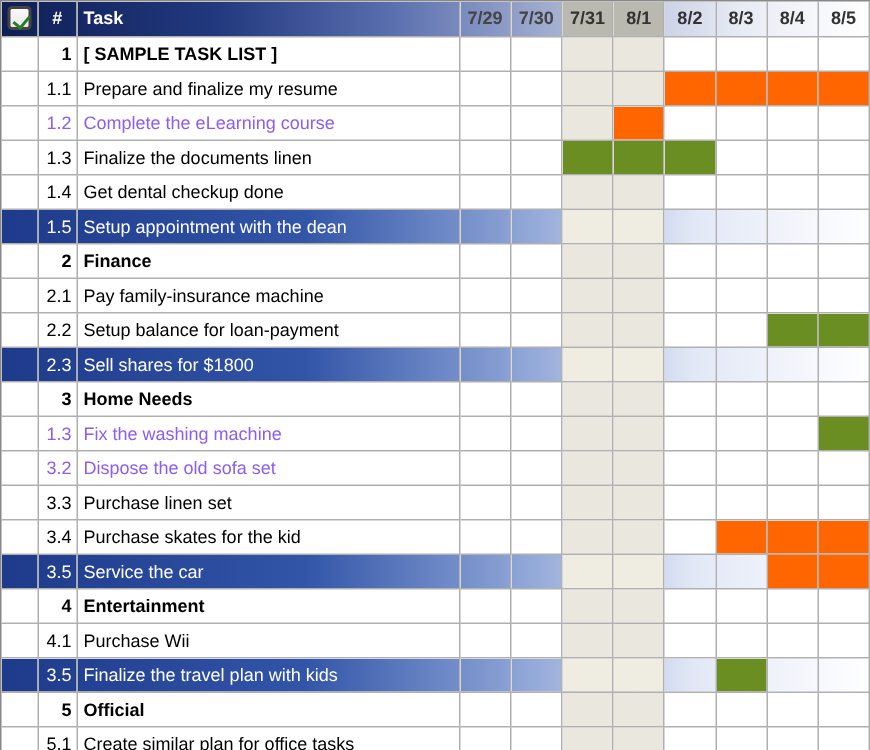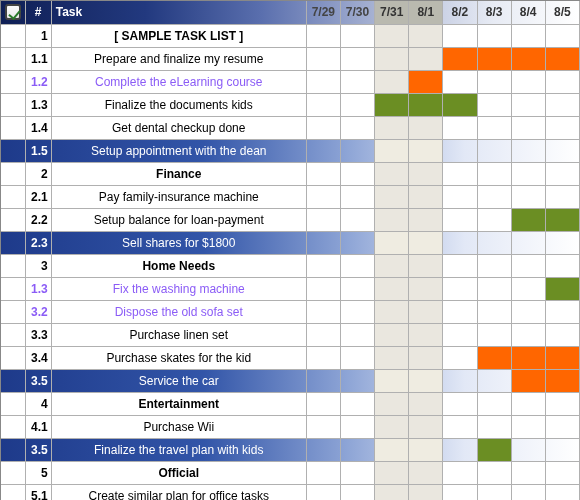--- a/index.html
+++ b/index.html
@@ -15,22 +15,22 @@
   
   .hdr { background: linear-gradient(to right, #0f1f55 0%, #22397f 25%, #5a6fae 45%, #a8b3d3 65%, #e7ebf4 85%, #fff 100%); }
   .hdr th { color: #fff; }
   .hdr th.col-day, .hdr th.day-7-31, .hdr th.day-8-1 { color: #333; margin-left: 20px; }
   .hdr th.day-7-29, .hdr th.day-7-30 { color:#444; }
   .day-7-31, .day-8-1 { background: rgba(180,170,140,0.28); }
   .hdr .day-7-31, .hdr .day-8-1 { background: #b9b9af; }
   .chkbox { display:inline-block; width:16px; height:16px; border:2px solid #444; border-radius:3px; background: linear-gradient(#fafafa,#e8e8e8); position:relative; vertical-align:middle; }
   .chkbox::after { content:""; position:absolute; left:2px; top:4px; width:9px; height:5px; border-left:2px solid #2a7a2a; border-bottom:2px solid #2a7a2a; transform:rotate(-50deg); }
   td.num { text-align: right; font-weight: bold; padding-right: 3px; }
-  td.num.sub { font-weight: bold; }
-  td.task { text-align: center; font-weight: bold; }
+  td.num.sub { font-weight: normal; }
+  td.task { text-align: left; font-weight: bold; }
   td.task.sub { font-weight: normal; }
   tr.dim td.num, tr.dim td.task { color: #8b5cf6; }
   tr.hl { background: linear-gradient(to right, #1e3a8a 0%, #3255a8 35%, #8ea5d6 60%, #e2e8f6 80%, #fff 100%); }
   tr.hl td.num, tr.hl td.task { color: #fff; }
   tr.hl td.day-7-31, tr.hl td.day-8-1 { background: #efece1; }
   .bar-green { background: #6b8e23; }
   .bar-orange { background: #ff6600; }
   td.day { padding:0; }
 </style>
 </head>
@@ -102,21 +102,21 @@
           <td class="day day-7-31"></td>
           <td class="day day-8-1 bar-orange"></td>
           <td class="day"></td>
           <td class="day"></td>
           <td class="day"></td>
           <td class="day"></td>
         </tr>
         <tr>
           <td></td>
           <td class="num sub">1.3</td>
-          <td class="task sub">Finalize the documents kids</td>
+          <td class="task sub">Finalize the documents linen</td>
           <td class="day"></td>
           <td class="day"></td>
           <td class="day day-7-31 bar-green"></td>
           <td class="day day-8-1 bar-green"></td>
           <td class="day bar-green"></td>
           <td class="day"></td>
           <td class="day"></td>
           <td class="day"></td>
         </tr>
         <tr>

